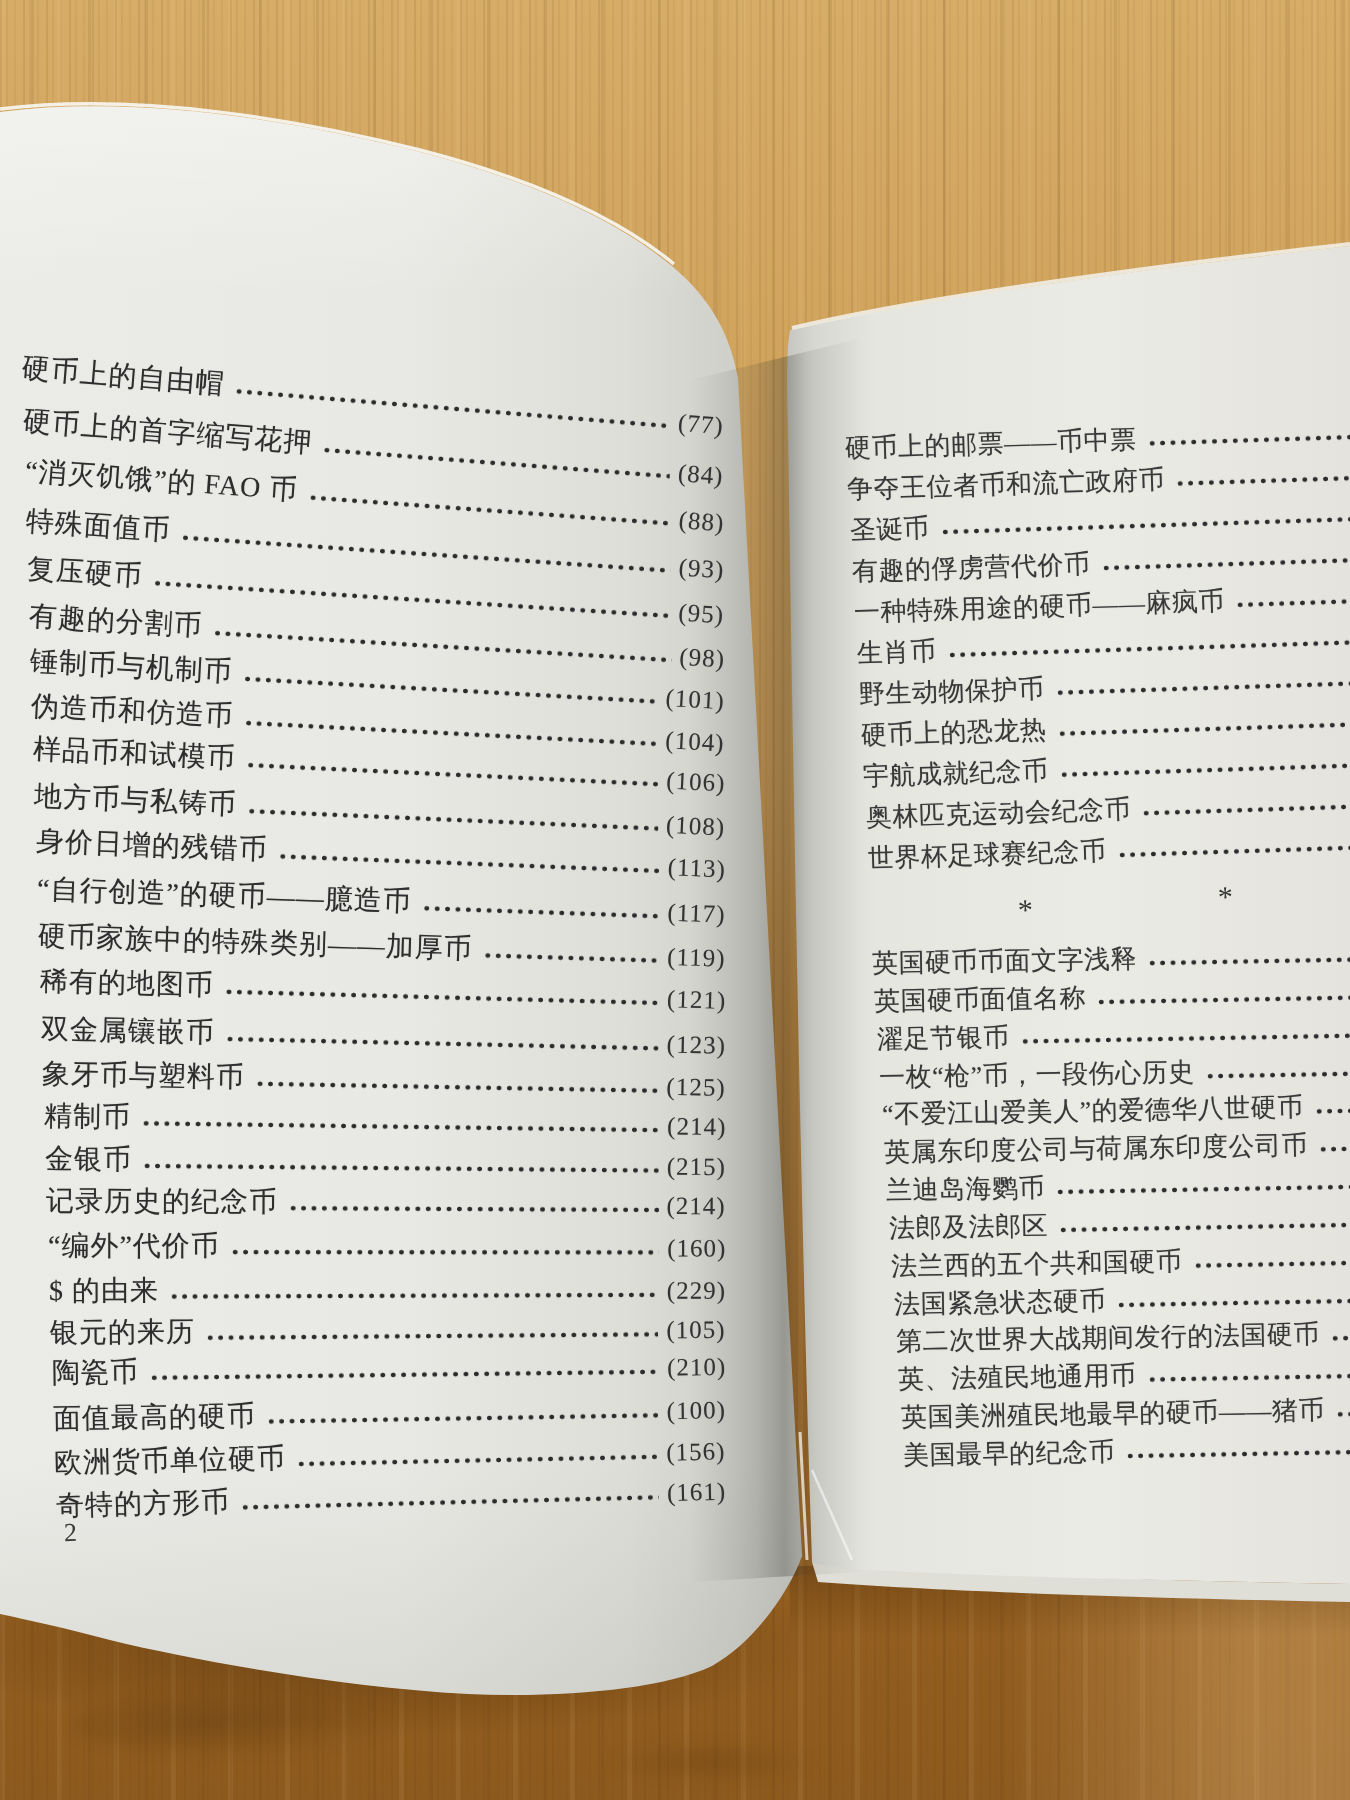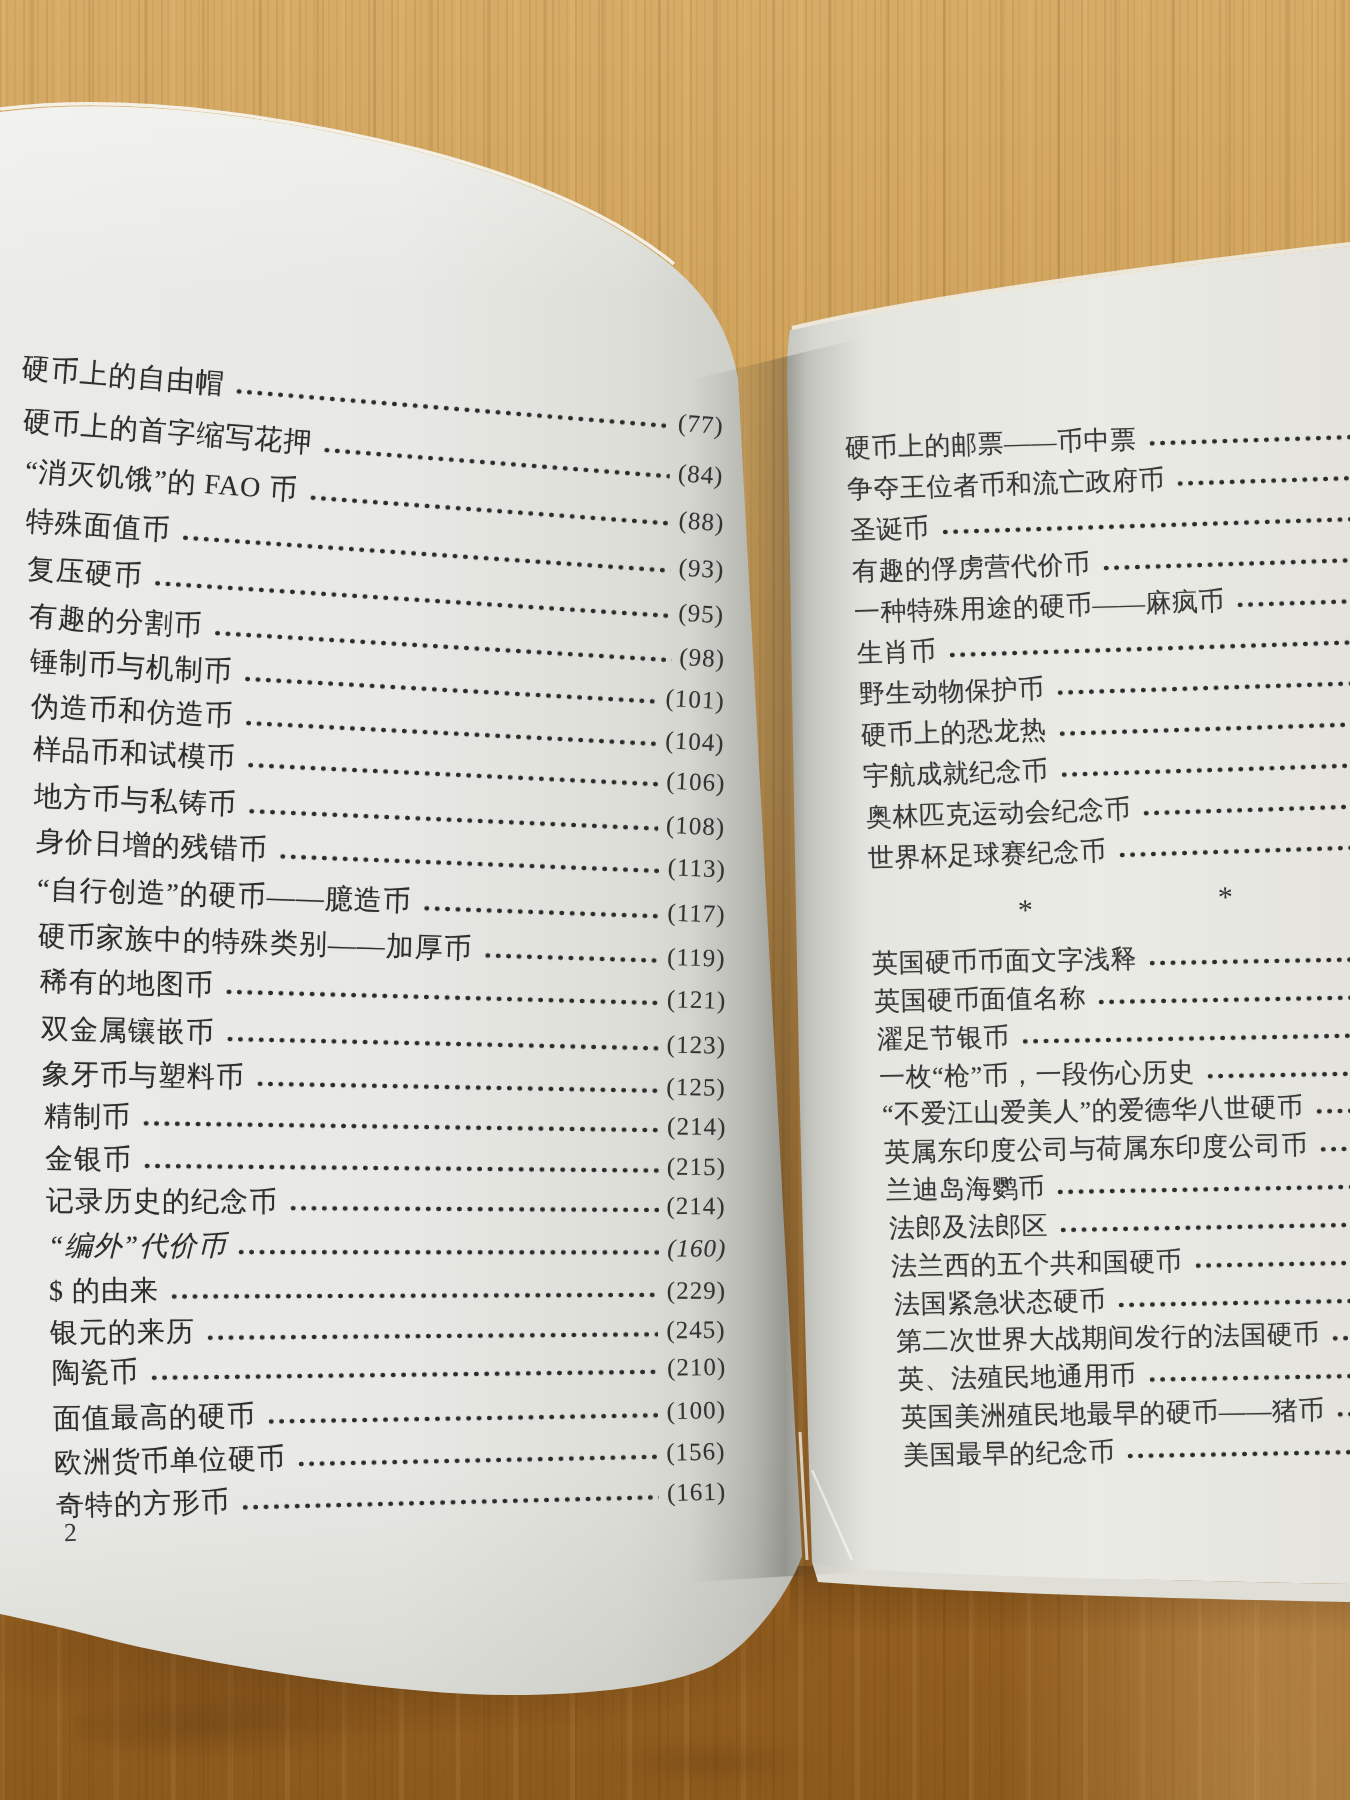--- a/index.html
+++ b/index.html
@@ -234,34 +234,34 @@
         <div class="row" style="top: 1142px; left: 44.95px; width: 681.05px; transform: rotate(0.52deg);">
           <span class="t">金银币</span>
           <span class="dots"></span>
           <span class="num">(215)</span>
         </div>
         <div class="row" style="top: 1184px; left: 46.3px; width: 679.7px; transform: rotate(0.28deg);">
           <span class="t">记录历史的纪念币</span>
           <span class="dots"></span>
           <span class="num">(214)</span>
         </div>
-        <div class="row" style="top: 1229px; left: 47.65px; width: 678.35px; transform: rotate(0.04deg); font-style: italic;">
+        <div class="row" style="top: 1229px; left: 47.65px; width: 678.35px; transform: rotate(0.04deg);">
           <span class="t">“编外”代价币</span>
           <span class="dots"></span>
           <span class="num">(160)</span>
         </div>
         <div class="row" style="top: 1274px; left: 49px; width: 677px; transform: rotate(-0.2deg);">
           <span class="t">$ 的由来</span>
           <span class="dots"></span>
           <span class="num">(229)</span>
         </div>
         <div class="row" style="top: 1316px; left: 50.35px; width: 675.65px; transform: rotate(-0.44deg);">
           <span class="t">银元的来历</span>
           <span class="dots"></span>
-          <span class="num">(245)</span>
+          <span class="num">(105)</span>
         </div>
         <div class="row" style="top: 1356px; left: 51.7px; width: 674.3px; transform: rotate(-0.68deg);">
           <span class="t">陶瓷币</span>
           <span class="dots"></span>
           <span class="num">(210)</span>
         </div>
         <div class="row" style="top: 1402px; left: 53.05px; width: 672.95px; transform: rotate(-0.92deg);">
           <span class="t">面值最高的硬币</span>
           <span class="dots"></span>
           <span class="num">(100)</span>

